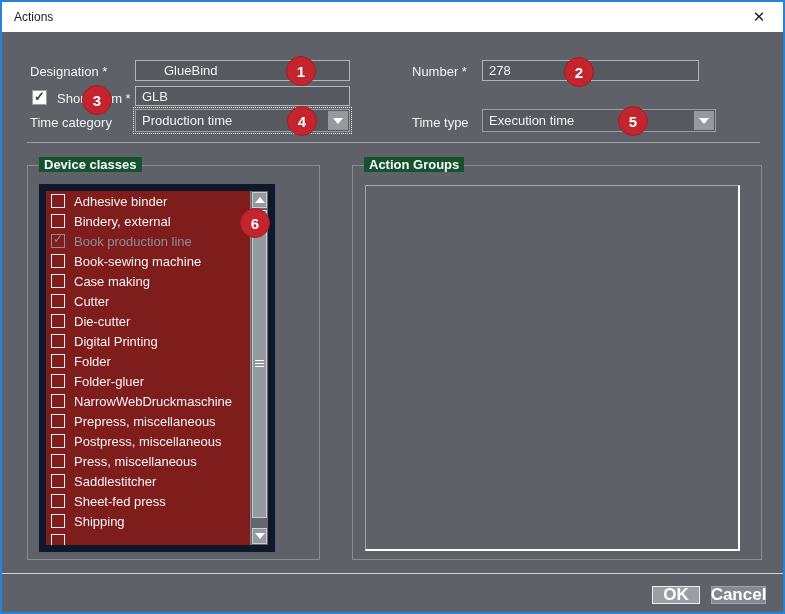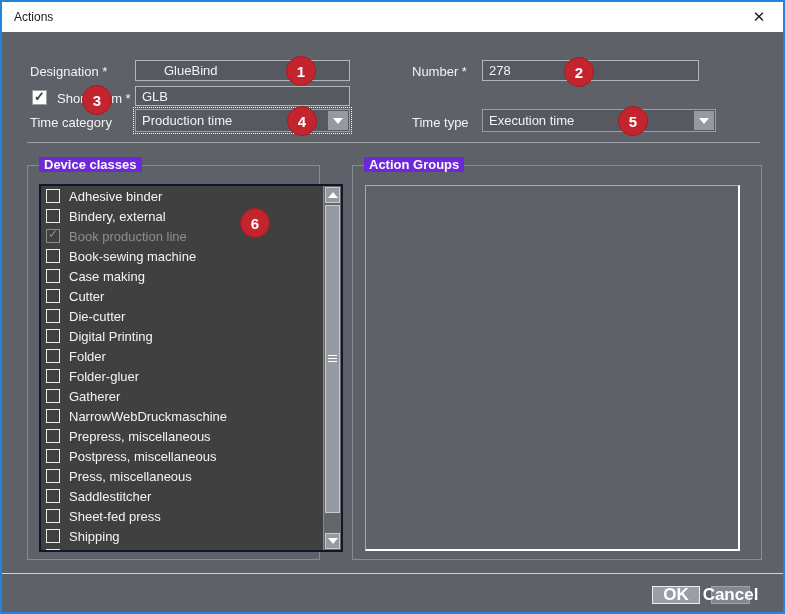--- a/index.html
+++ b/index.html
@@ -47,29 +47,29 @@
   .cb-white.checked::after {
     content:"\2713"; position:absolute; left:1px; top:-2px;
     color:#3c3f44; font-size:13px; font-weight:bold;
   }
 
   .divider-top { position:absolute; left:25px; top:140px; width:733px; height:1px; background:#9b9ea2; }
   .divider-bottom { position:absolute; left:0; top:571px; width:781px; height:1px; background:#d2d4d6; }
 
   .groupbox { position:absolute; border:1px solid #888b90; }
   .groupbox .legend {
-    position:absolute; top:-9px; left:11px; background:#6d28d9;
+    position:absolute; top:-9px; left:11px; background:#14532d;
     padding:0 5px; color:#f9fafa; font-size:13px; font-weight:bold; white-space:nowrap;
   }
   .gb-devices { left:25px; top:163px; width:293px; height:395px; }
   .gb-actions { left:350px; top:163px; width:410px; height:395px; }
 
   .listbox {
-    position:absolute; left:11px; top:18px; width:304px; height:368px;
-    border:2px solid #0f172a; overflow:hidden; background:#404040;
+    position:absolute; left:11px; top:18px; width:236px; height:368px;
+    border:7px solid #0f172a; overflow:hidden; background:#7f1d1d;
   }
   .list-rows { position:absolute; left:0; top:0; right:18px; bottom:0; overflow:hidden; }
   .row {
     height:20px; display:flex; align-items:center; padding-left:5px;
     color:#f2f3f4; font-size:13px; cursor:default; white-space:nowrap;
   }
   .row .cb {
     position:relative; width:14px; height:14px; flex:none;
     border:1px solid #eceded; margin-right:9px; background:transparent; cursor:pointer;
   }
@@ -103,21 +103,21 @@
     border-top:1px solid #a6a9ad; border-left:1px solid #a6a9ad;
     border-right:2px solid #ffffff; border-bottom:2px solid #ffffff;
   }
 
   .btn {
     position:absolute; color:#ffffff; font-weight:bold; font-size:17px;
     font-family:"Liberation Sans", sans-serif; cursor:pointer; padding:0;
     display:flex; align-items:center; justify-content:center;
   }
   .btn-ok { left:650px; top:584px; width:48px; height:18px; background:#9a9ea5; border:1px solid #eceded; }
-  .btn-cancel { left:709px; top:584px; width:39px; height:18px; background:#85898f; border:1px solid #9ea1a6; }
+  .btn-cancel { left:709px; top:584px; width:55px; height:18px; background:#85898f; border:1px solid #9ea1a6; }
 
   .badge {
     position:absolute; width:30px; height:30px; border-radius:50%;
     background:#c4242d; border:1px solid #a51c24; color:#ffffff;
     font-weight:bold; font-size:15px; display:flex; align-items:center; justify-content:center;
     z-index:5;
   }
   .badge-1 { left:284px; top:54px; }
   .badge-2 { left:562px; top:55px; }
   .badge-3 { left:80px;  top:83px; }
@@ -197,24 +197,20 @@
     <span class="cb"></span>
     <span>Digital Printing</span>
   </div>
           <div class="row">
     <span class="cb"></span>
     <span>Folder</span>
   </div>
           <div class="row">
     <span class="cb"></span>
     <span>Folder-gluer</span>
-  </div>
-          <div class="row">
-    <span class="cb"></span>
-    <span>Gatherer</span>
   </div>
           <div class="row">
     <span class="cb"></span>
     <span>NarrowWebDruckmaschine</span>
   </div>
           <div class="row">
     <span class="cb"></span>
     <span>Prepress, miscellaneous</span>
   </div>
           <div class="row">

